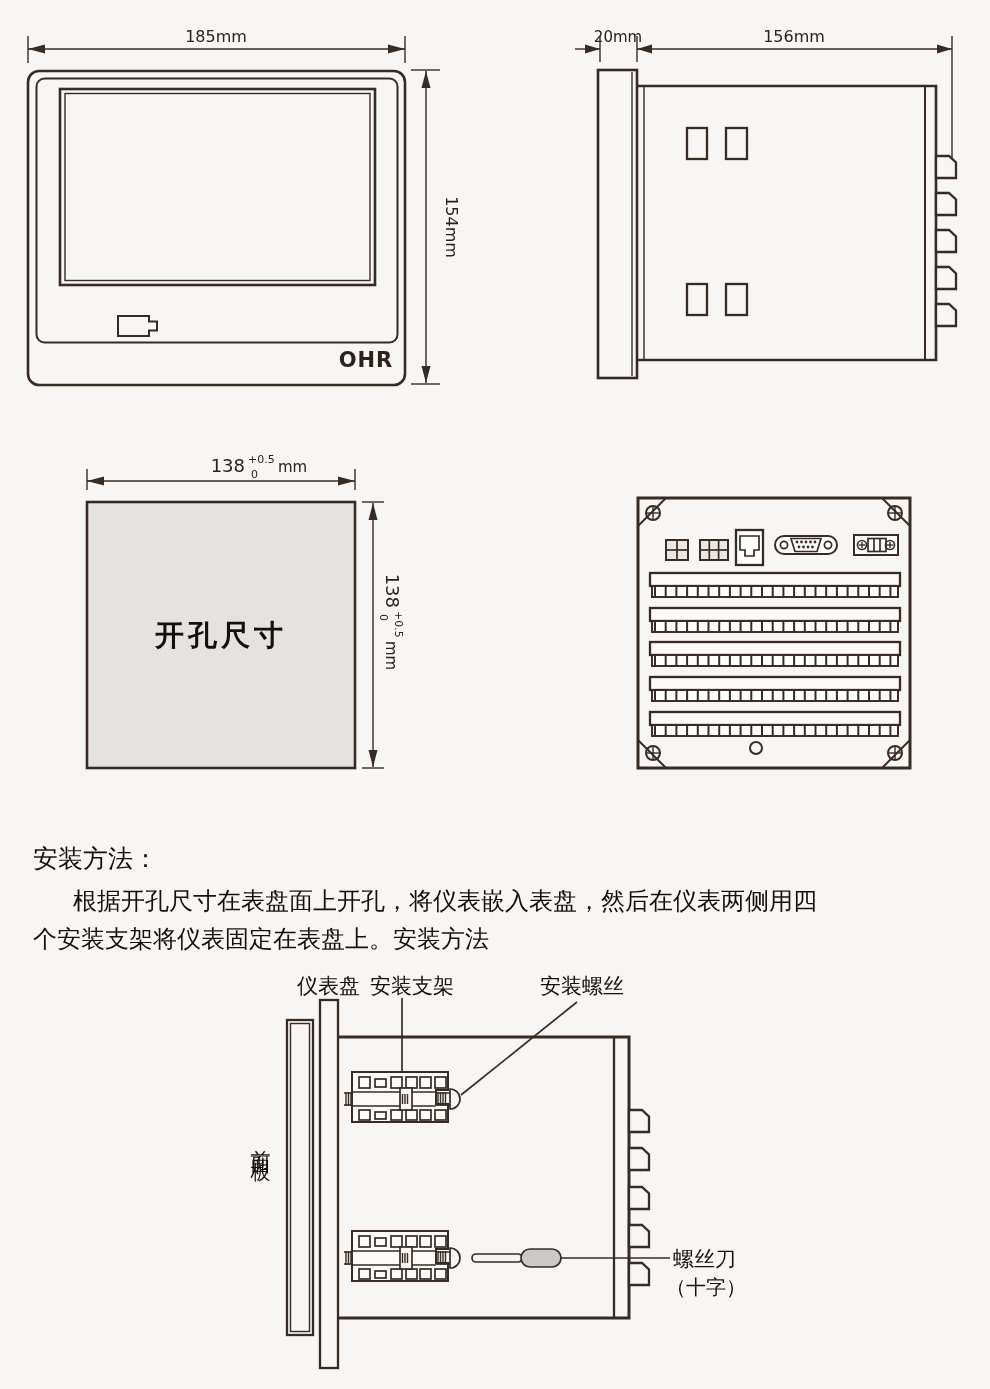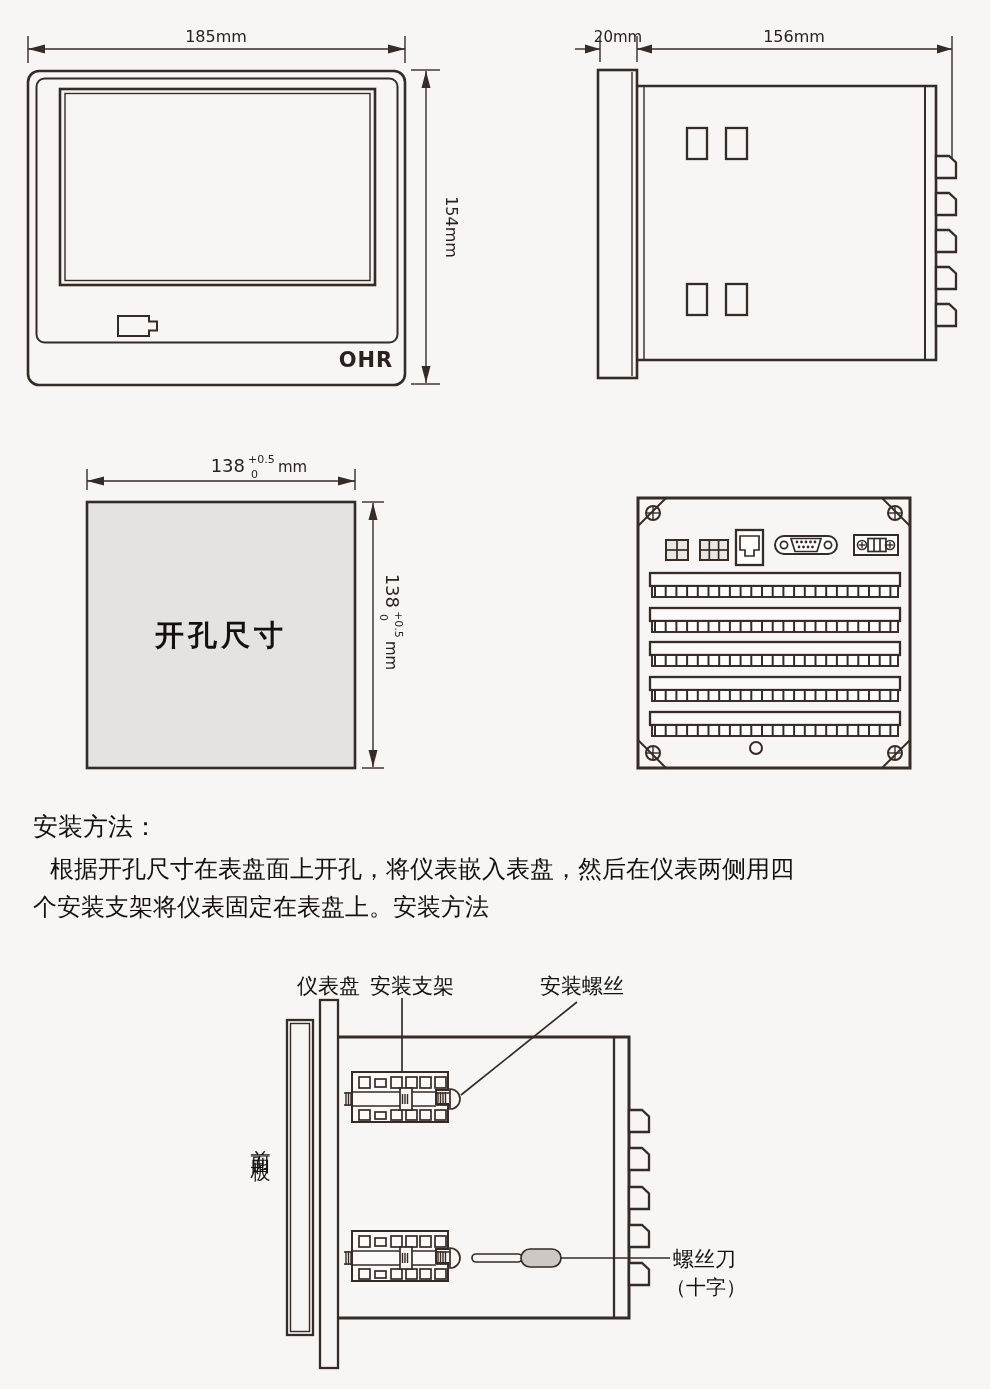--- a/index.html
+++ b/index.html
@@ -20,23 +20,23 @@
   .fgray{fill:#e9e7e4;}
   text{fill:#2b211d;}
   .dim{font-family:"DejaVu Sans",sans-serif;font-size:16px;fill:#2b211d;}
   .dimsmall{font-family:"DejaVu Sans",sans-serif;font-size:11px;fill:#2b211d;}
   .cn{font-family:"DejaVu Serif","DejaVu Sans",serif;fill:#15100d;}
   .logo{font-family:"DejaVu Sans",sans-serif;font-weight:900;font-size:21px;
         letter-spacing:1px;fill:#2b211d;}
   
   .instructions{left:33px;top:810px;width:934px;color:#15100d;
      font-family:"DejaVu Serif","DejaVu Sans",serif;}
-  .instructions .heading{font-size:25px;line-height:34px;}
+  .instructions .heading{font-size:25px;line-height:34px;margin-top:32px;}
   .instructions .line{font-size:24px;line-height:38px;}
-  .instructions .indent{margin-left:17px;margin-top:6px;}
+  .instructions .indent{margin-left:40px;margin-top:6px;}
   
   .vtext{left:248px;top:1134px;writing-mode:vertical-lr;letter-spacing:6px;
      font-family:"DejaVu Serif","DejaVu Sans",serif;font-size:20px;color:#15100d;}
 </style>
 </head>
 <body>
 
 <div id="page">
 
   <svg class="abs" style="left:0;top:0" width="470" height="400" viewBox="0 0 470 400">

